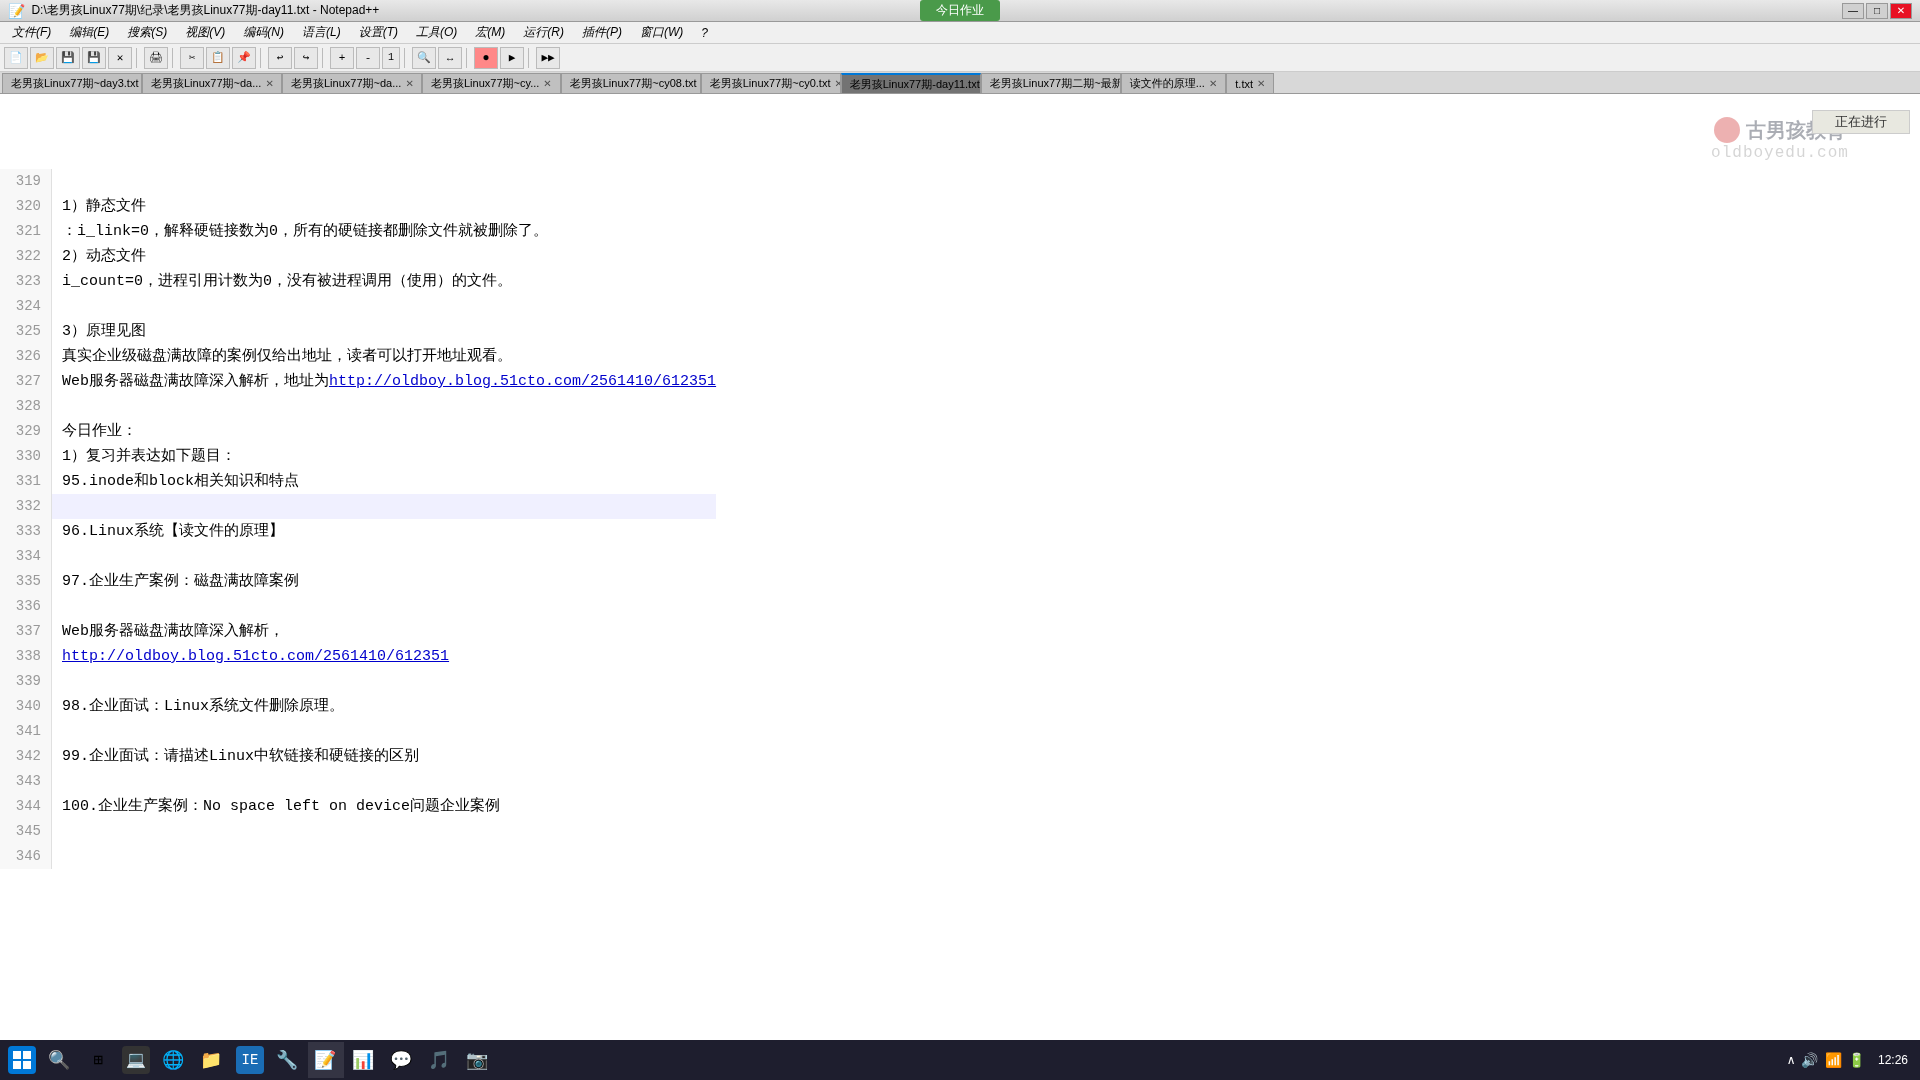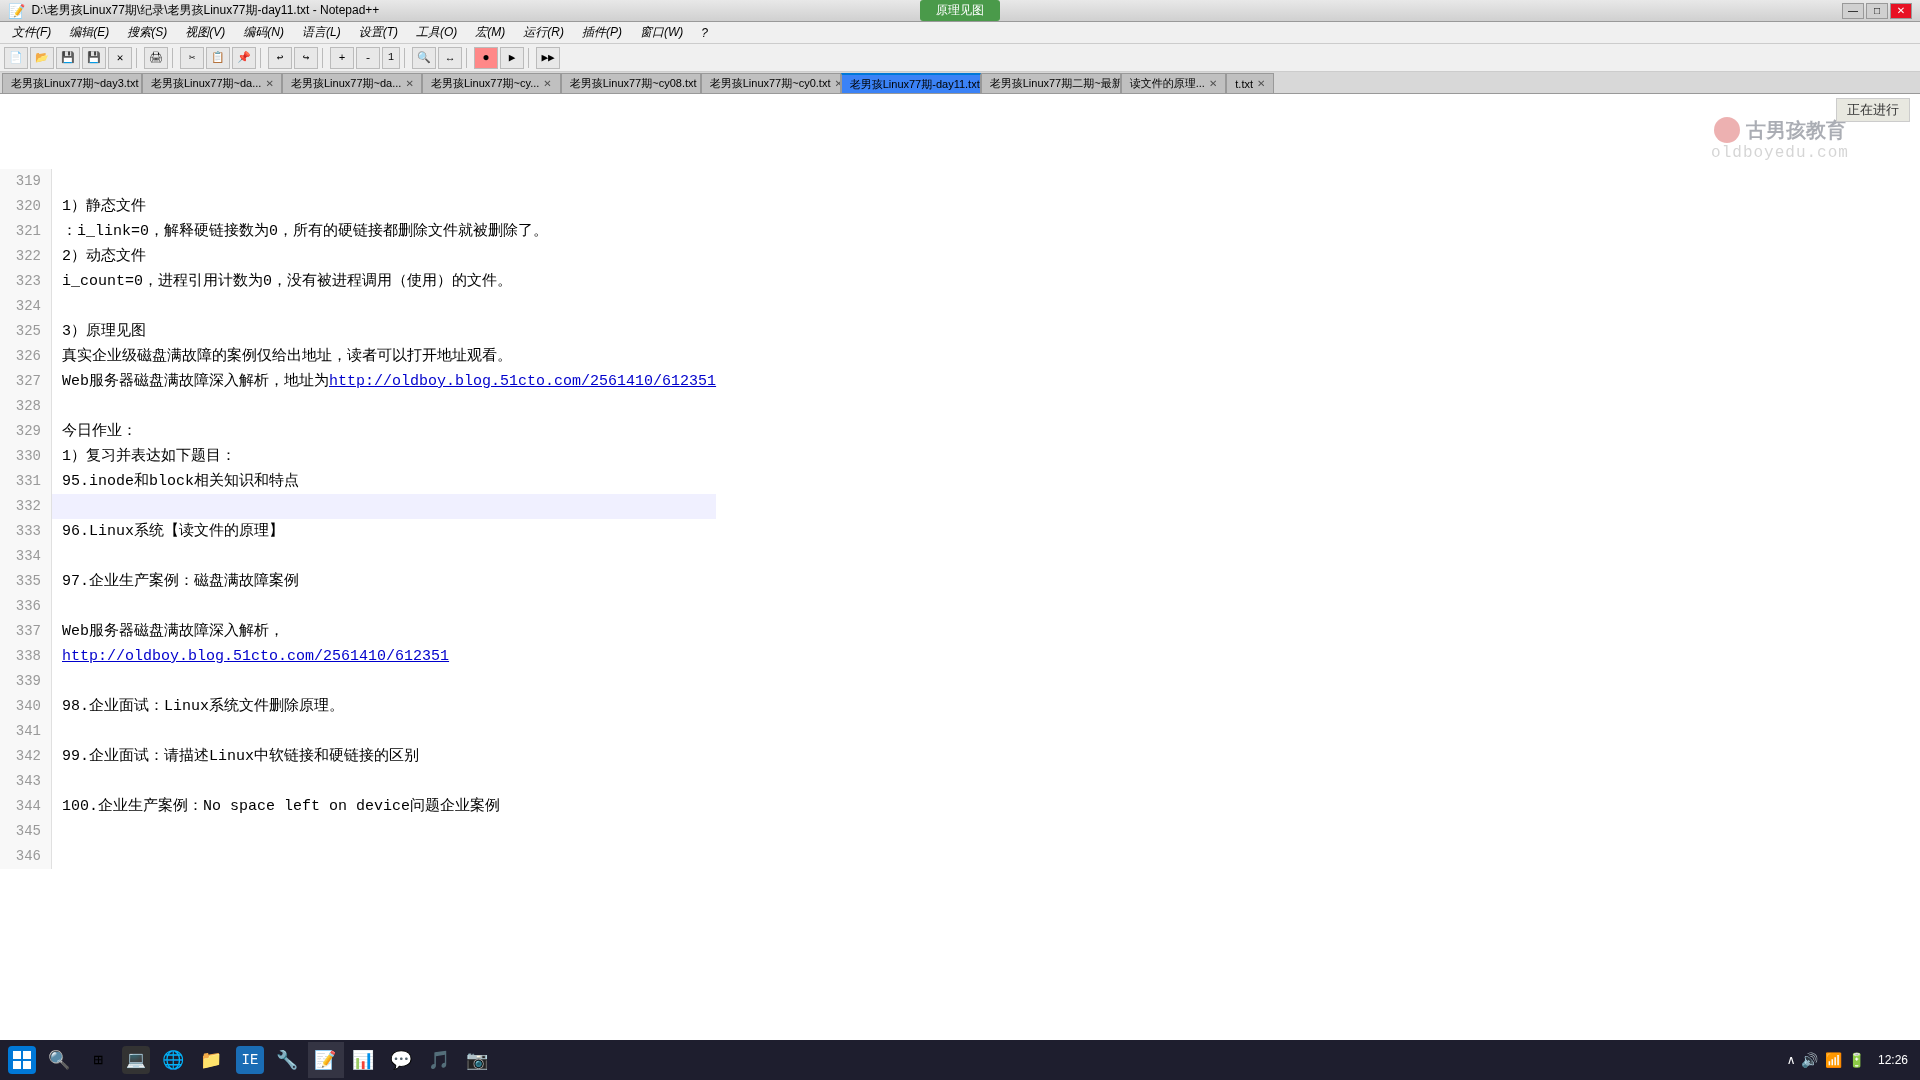--- a/index.html
+++ b/index.html
@@ -95,21 +95,21 @@
       border: 1px solid #999;
       border-bottom: none;
       display: flex; align-items: center;
       cursor: pointer;
       white-space: nowrap;
       max-width: 140px;
       overflow: hidden;
       text-overflow: ellipsis;
     }
     .tab.active {
-      background: #3b82f6;
+      background: #737373;
       border-top: 2px solid #0078d7;
     }
     .tab-close { margin-left: 4px; font-size: 10px; opacity: 0.6; }
 
     
     .editor-container {
       display: flex;
       height: calc(1080px - 22px - 22px - 28px - 22px - 22px);
       background: white;
       position: relative;
@@ -124,25 +124,25 @@
       display: flex;
       align-items: center;
       justify-content: center;
       pointer-events: none;
       z-index: 10;
     }
 
     
     .live-badge {
       position: absolute;
-      top: 4px;
+      top: 16px;
       right: 10px;
       background: #e8e8e0;
       border: 1px solid #ccc;
-      padding: 2px 10px;
+      padding: 2px 22px;
       font-size: 13px;
       font-family: 'Microsoft YaHei', Arial, sans-serif;
       color: #333;
       cursor: pointer;
       z-index: 20;
     }
     .code-area {
       font-family: 'Courier New', 'Microsoft YaHei', monospace;
       font-size: 16px;
       line-height: 25px;
@@ -242,21 +242,21 @@
     }
   </style>
 </head>
 <body>
 
 <div class="title-bar">
   <div class="title-bar-left">
     <span style="font-size:14px;">📝</span>
     <span>D:\老男孩Linux77期\纪录\老男孩Linux77期-day11.txt - Notepad++</span>
   </div>
-  <div class="title-bar-center">原理见图</div>
+  <div class="title-bar-center">今日作业</div>
   <div class="title-bar-right">
     <div class="title-btn">—</div>
     <div class="title-btn">□</div>
     <div class="title-btn" style="background:#e81123;color:white;">✕</div>
   </div>
 </div>
 
 <div class="menu-bar">
   <span class="menu-item">文件(F)</span>
   <span class="menu-item">编辑(E)</span>

